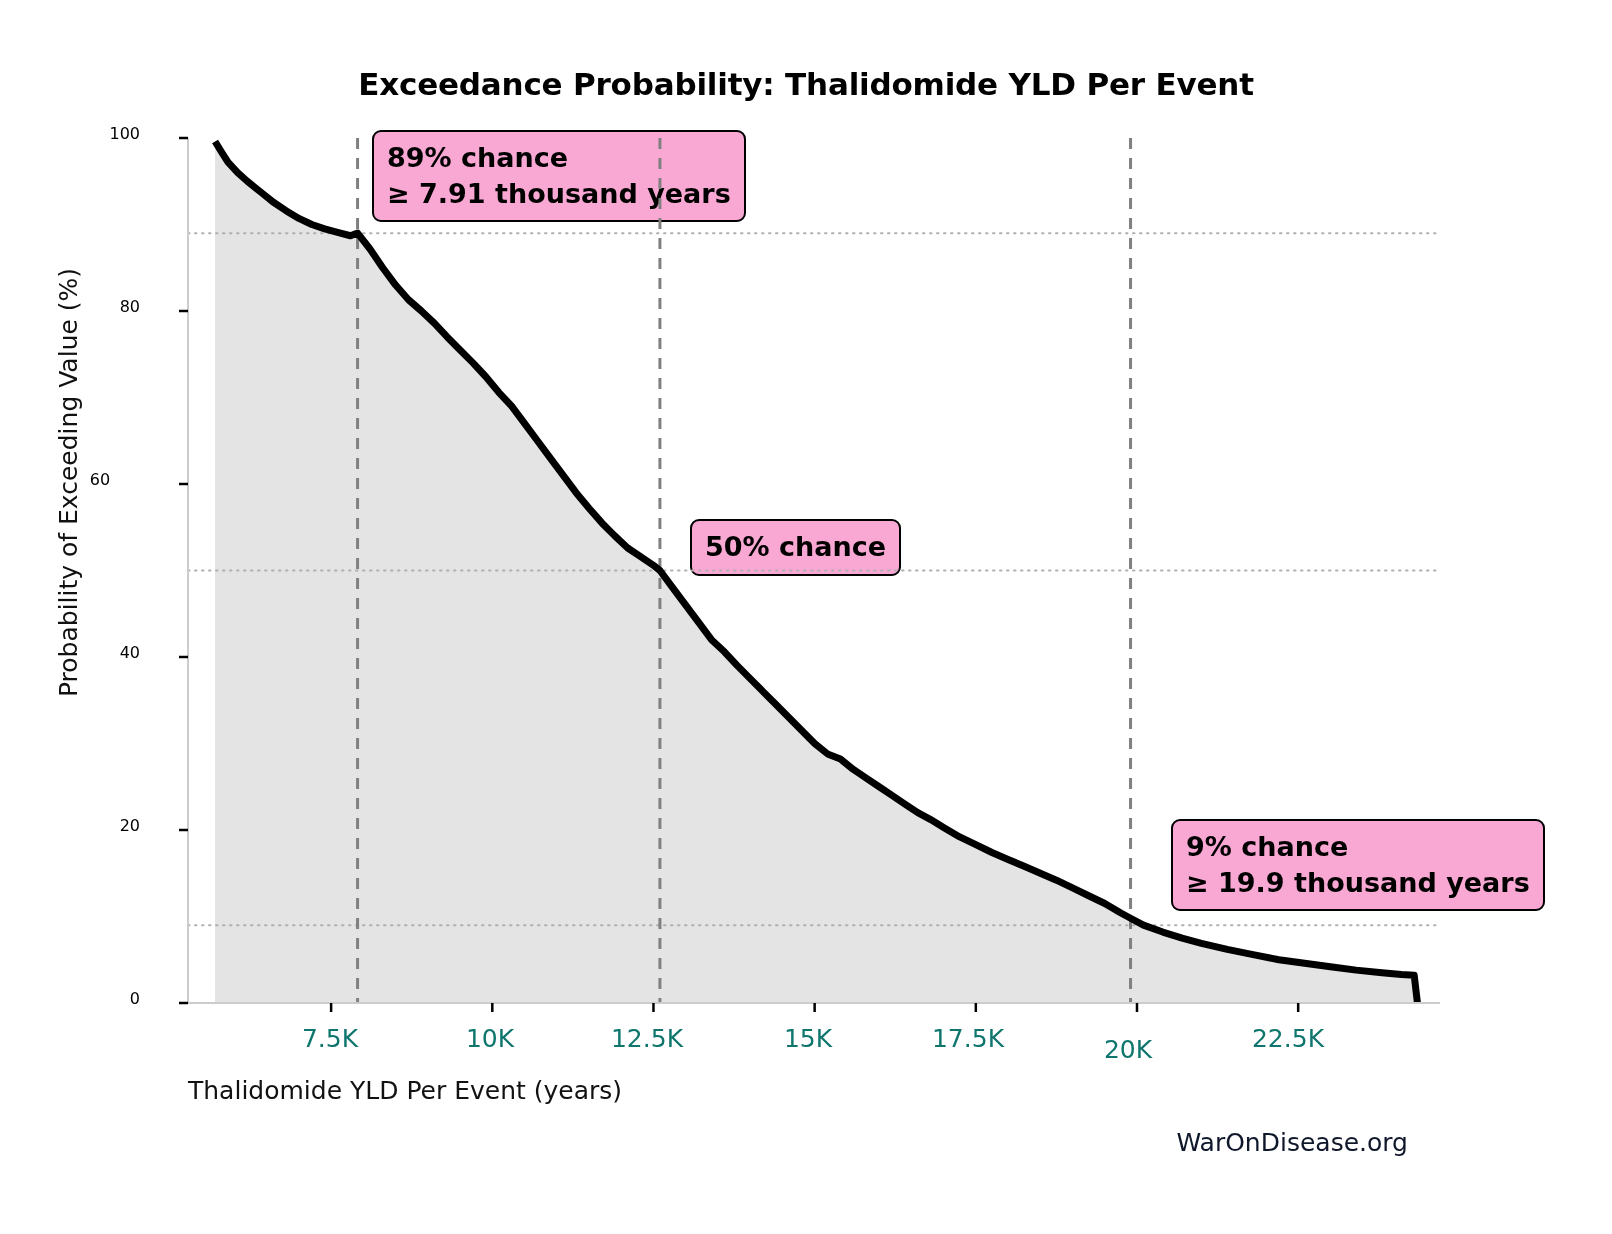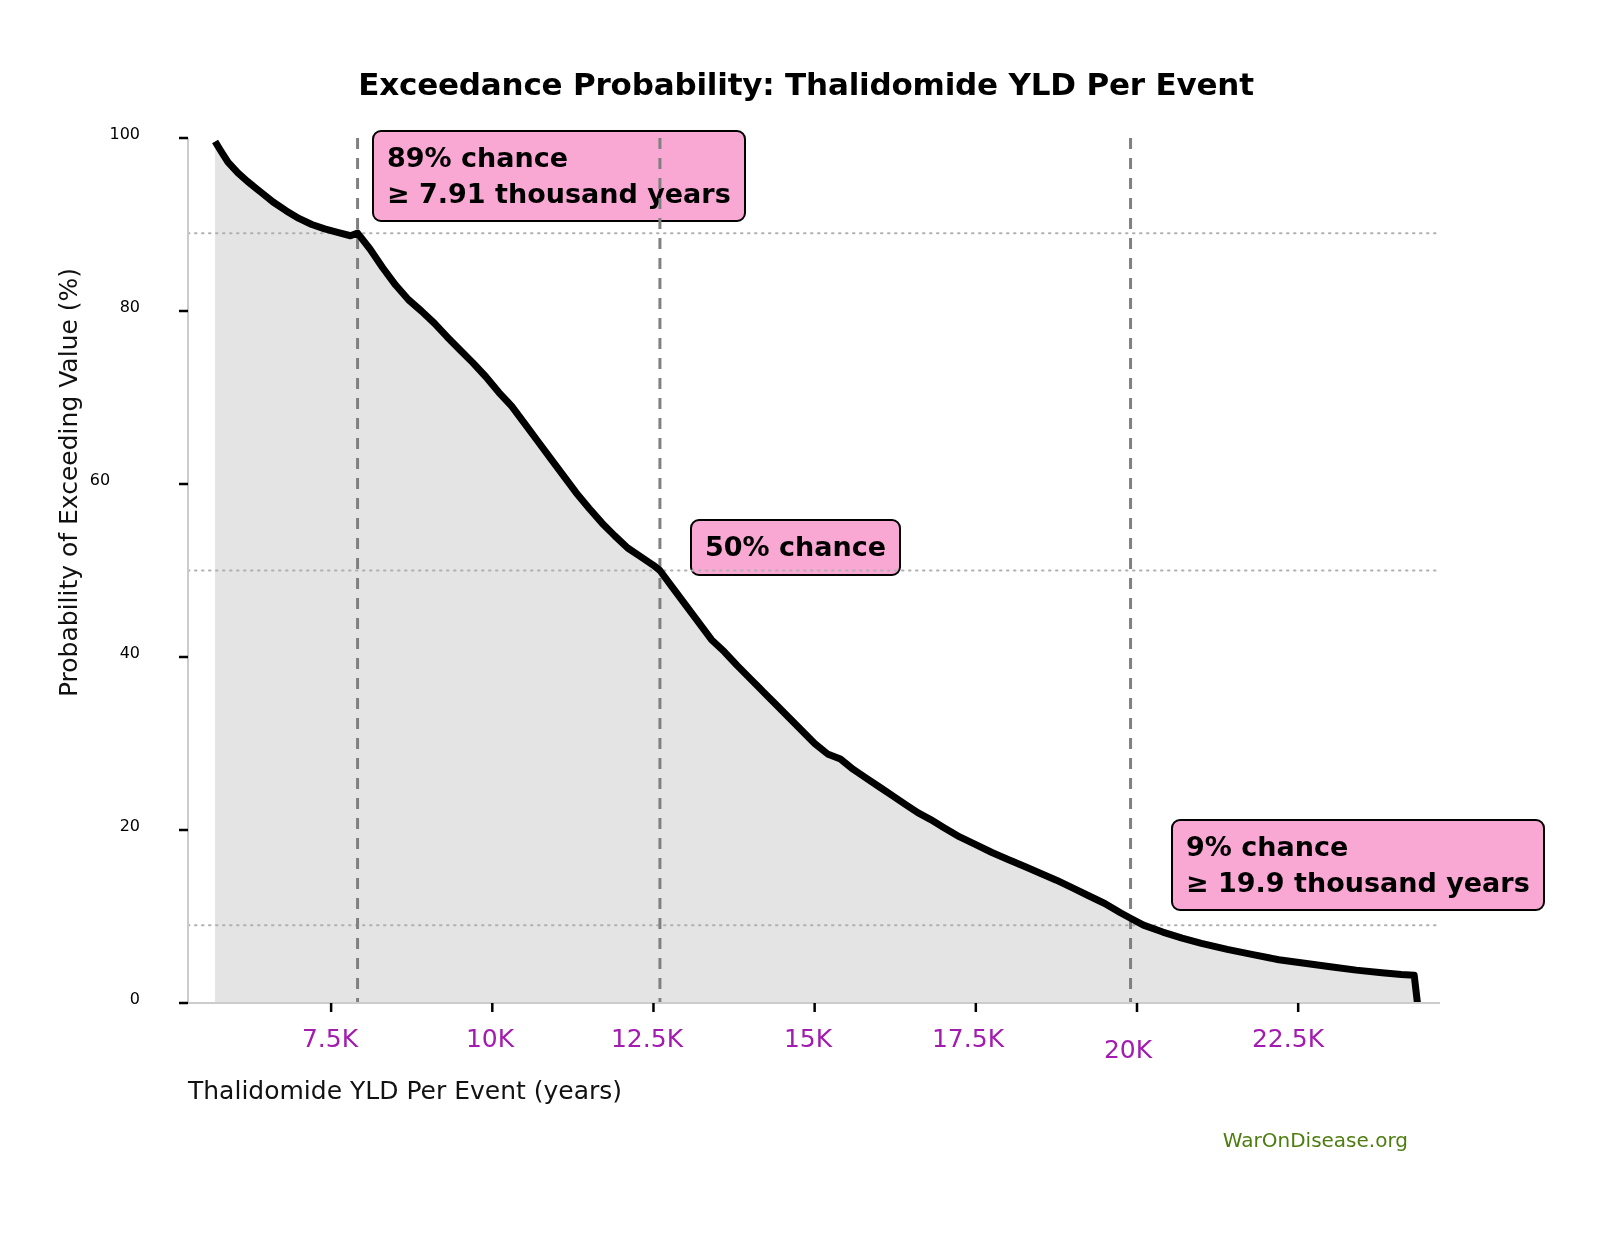--- a/index.html
+++ b/index.html
@@ -3,23 +3,23 @@
 <meta charset="utf-8">
 <style>
   html,body{margin:0;padding:0;background:#ffffff;}
   body{width:1612px;height:1234px;font-family:"DejaVu Sans",sans-serif;position:relative;overflow:hidden;}
   #fig{position:absolute;left:0;top:16px;width:1444px;height:1234px;}
   .title{position:absolute;left:0;top:50px;width:1612px;text-align:center;
          font-family:"DejaVu Sans",sans-serif;font-weight:bold;font-size:31px;color:#000;letter-spacing:-0.2px;}
   .ylabel{position:absolute;left:-212px;top:452px;width:560px;text-align:center;
           transform:rotate(-90deg);font-size:25px;color:#111;}
   .xlabel{position:absolute;left:188px;top:1060px;width:1252px;text-align:left;font-size:25px;color:#111;}
-  .footer{position:absolute;right:36px;top:1112px;font-size:20px;color:#4d7c0f;}
+  .footer{position:absolute;right:36px;top:1112px;font-size:25px;color:#0f172a;}
   .ytick{position:absolute;right:0;width:80px;text-align:right;font-size:16px;color:#000;}
-  .xtick{position:absolute;width:140px;text-align:center;font-size:25px;color:#a21caf;}
+  .xtick{position:absolute;width:140px;text-align:center;font-size:25px;color:#0f766e;}
   .annbox{position:absolute;background:#f9a8d4;border:2.5px solid #000;border-radius:9px;
           padding:8px 13px 9px 13px;font-weight:bold;font-size:27px;line-height:1.32;color:#000;white-space:nowrap;}
   .annline{display:block;}
   svg{position:absolute;left:0;top:0;}
 </style>
 </head>
 <body>
 
 <div id="fig">
 

